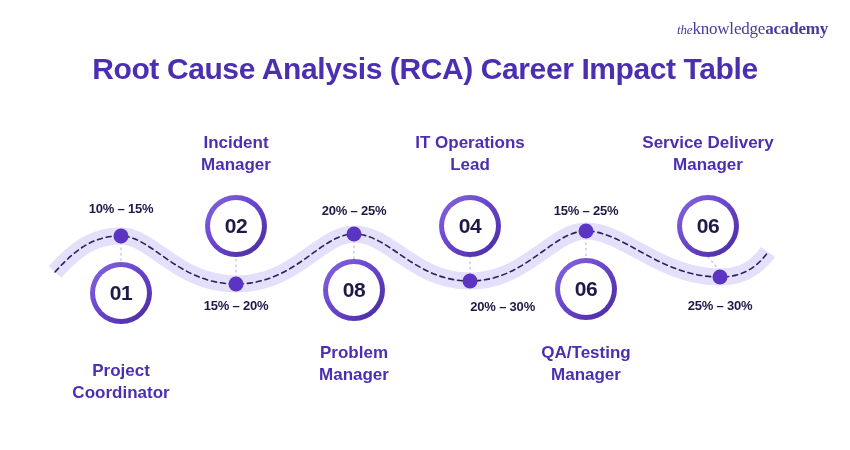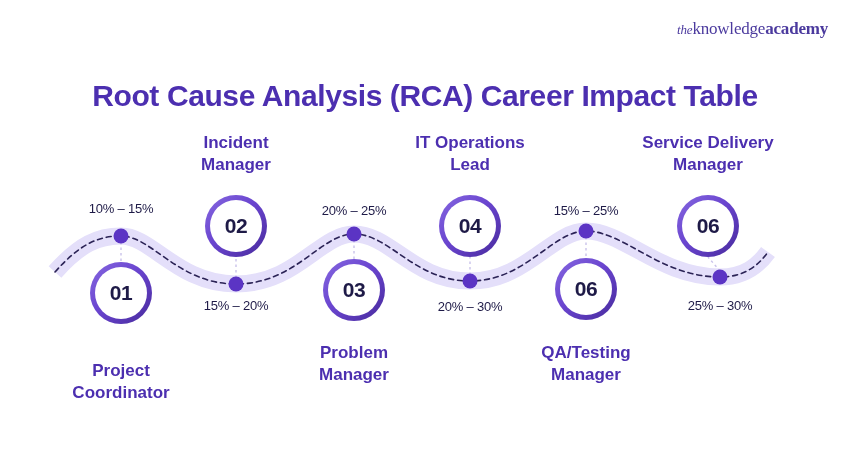--- a/index.html
+++ b/index.html
@@ -39,21 +39,21 @@
   #brand-logo .logo-knowledge {
     font-weight: normal;
   }
   #brand-logo .logo-academy {
     font-weight: bold;
   }
 
   
   #page-title {
     position: absolute;
-    top: 79px;
+    top: 52px;
     left: 0;
     width: 850px;
     text-align: center;
     font-size: 30px;
     font-weight: bold;
     color: #4c2fb0;
     letter-spacing: -0.4px;
   }
 
   
@@ -115,21 +115,21 @@
     color: #4c2fb0;
     line-height: 1.32;
     width: 190px;
     white-space: pre-line;
   }
 
   .pct-label {
     position: absolute;
     text-align: center;
     font-size: 13px;
-    font-weight: normal;
+    font-weight: bold;
     color: #1e1a47;
     width: 130px;
     letter-spacing: -0.2px;
   }
 </style>
 </head>
 <body>
 
 <div id="canvas">
 
@@ -175,33 +175,33 @@
         <div class="ring"></div>
         <div class="ring-inner"></div>
         <span class="step-num">02</span>
       </div>
       <div class="role-label" style="left: 141px; top: 132px;">Incident
 Manager</div>
       <div class="pct-label" style="left: 171px; top: 298px;">15% – 20%</div>
       <div class="step-circle" style="left: 328px; top: 264px;">
         <div class="ring"></div>
         <div class="ring-inner"></div>
-        <span class="step-num">03</span>
+        <span class="step-num">08</span>
       </div>
       <div class="role-label" style="left: 259px; top: 342px;">Problem
 Manager</div>
       <div class="pct-label" style="left: 289px; top: 203px;">20% – 25%</div>
       <div class="step-circle" style="left: 444px; top: 200px;">
         <div class="ring"></div>
         <div class="ring-inner"></div>
         <span class="step-num">04</span>
       </div>
       <div class="role-label" style="left: 375px; top: 132px;">IT Operations
 Lead</div>
-      <div class="pct-label" style="left: 405px; top: 299px;">20% – 30%</div>
+      <div class="pct-label" style="left: 405px; top: 299px; text-align: right;">20% – 30%</div>
       <div class="step-circle" style="left: 560px; top: 263px;">
         <div class="ring"></div>
         <div class="ring-inner"></div>
         <span class="step-num">06</span>
       </div>
       <div class="role-label" style="left: 491px; top: 342px;">QA/Testing
 Manager</div>
       <div class="pct-label" style="left: 521px; top: 203px;">15% – 25%</div>
       <div class="step-circle" style="left: 682px; top: 200px;">
         <div class="ring"></div>

